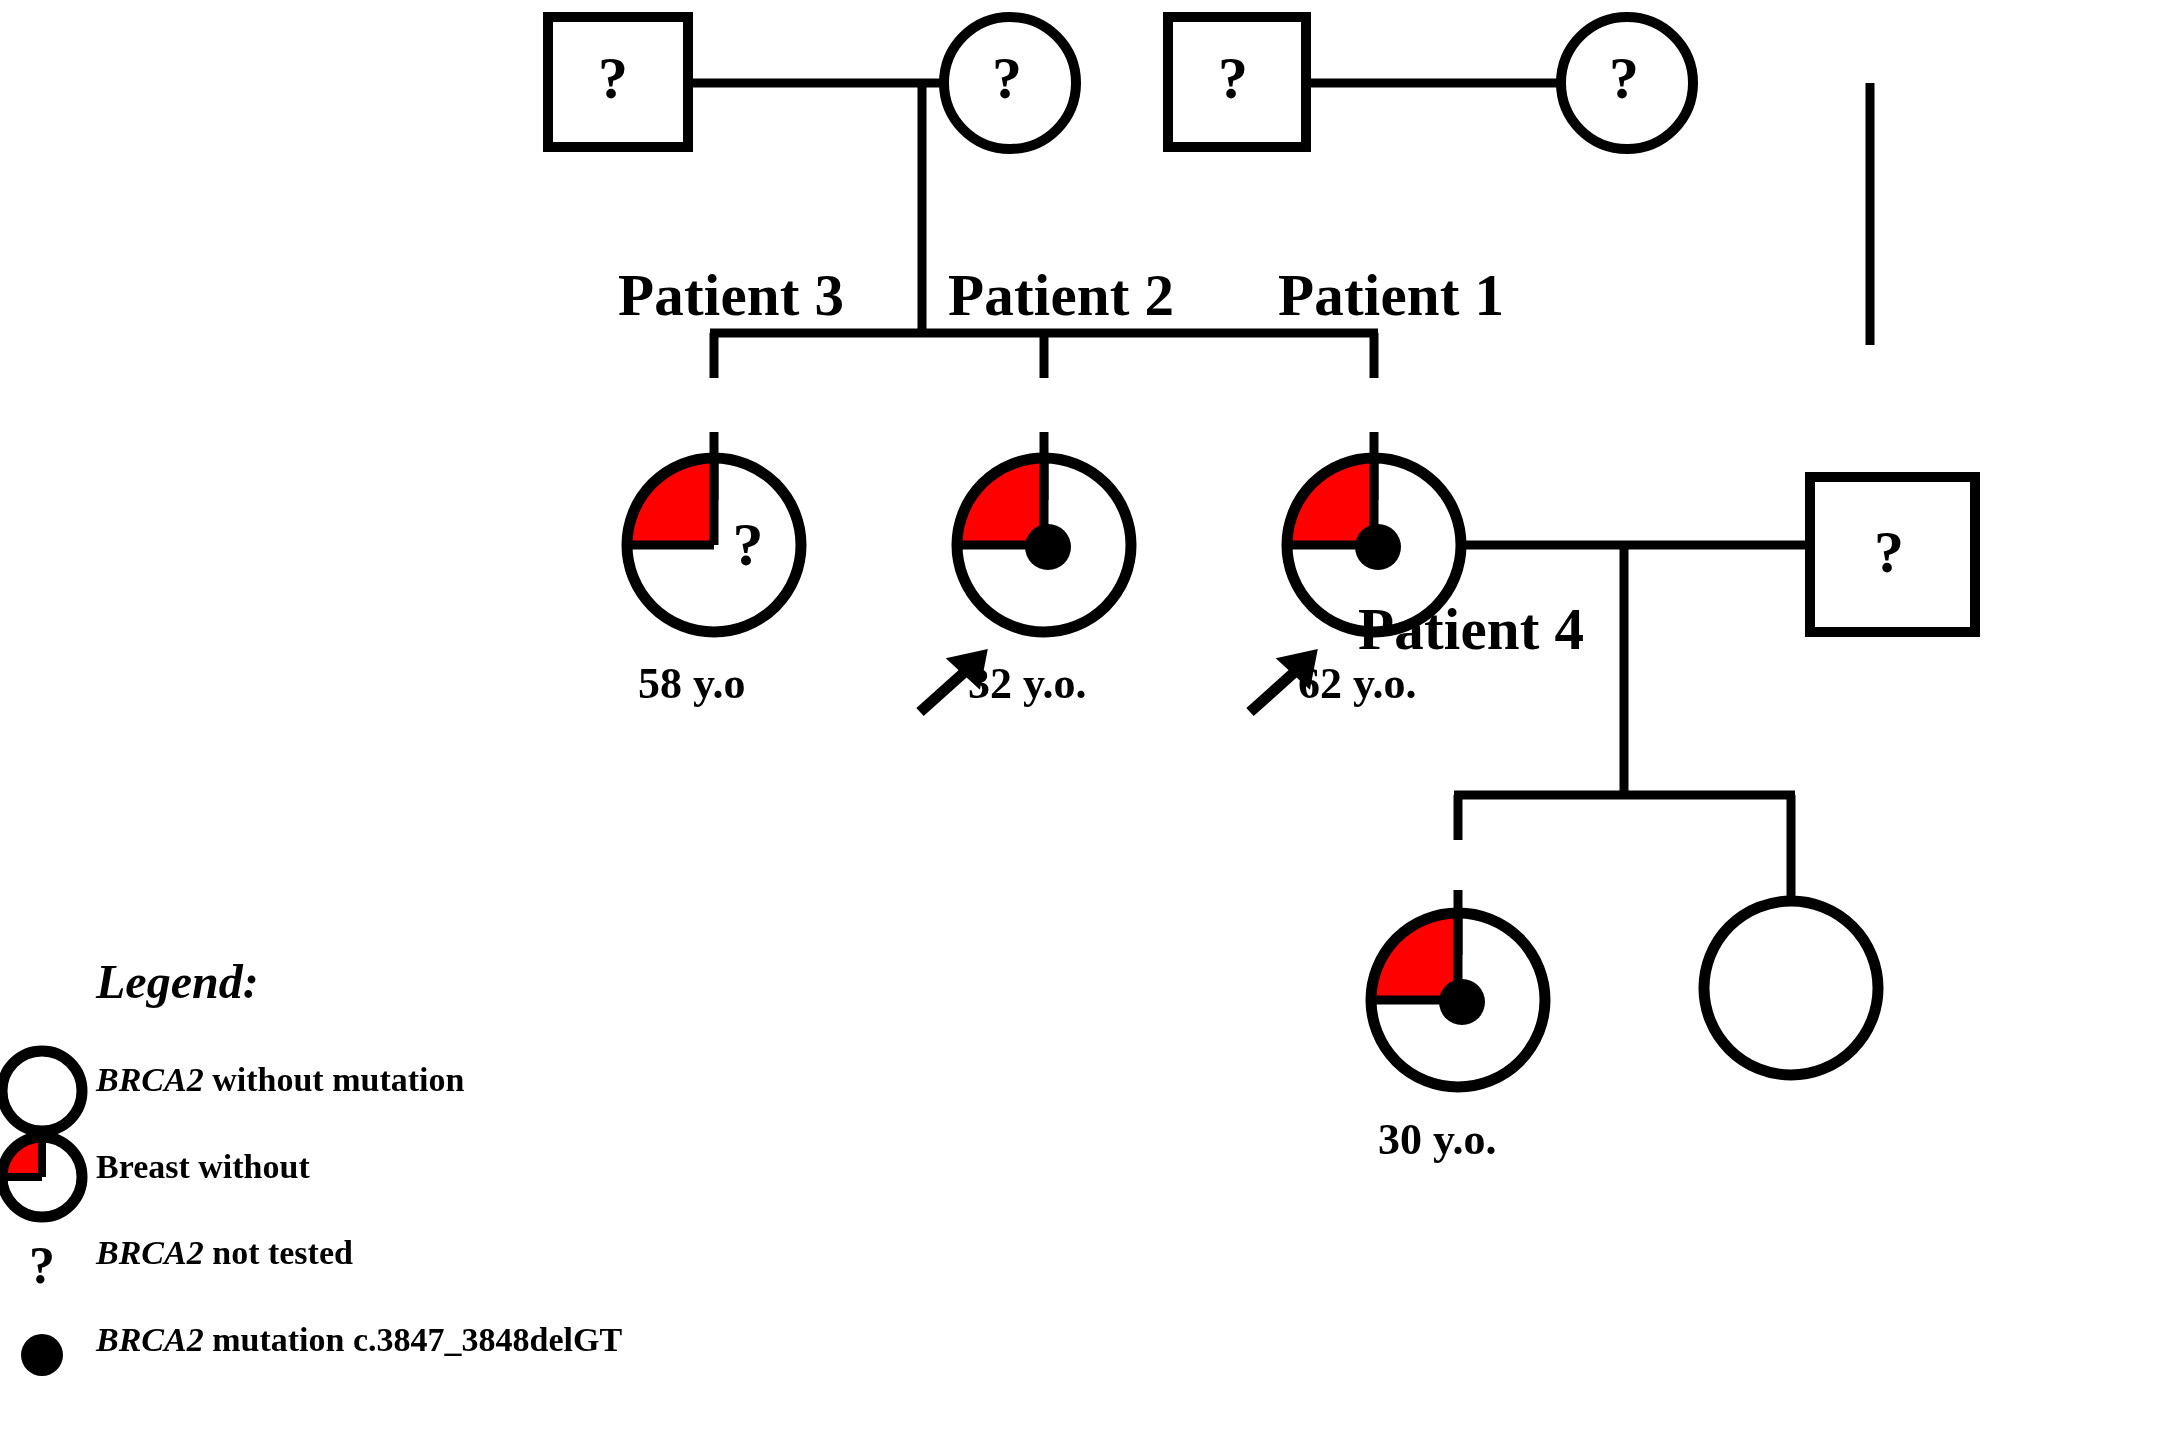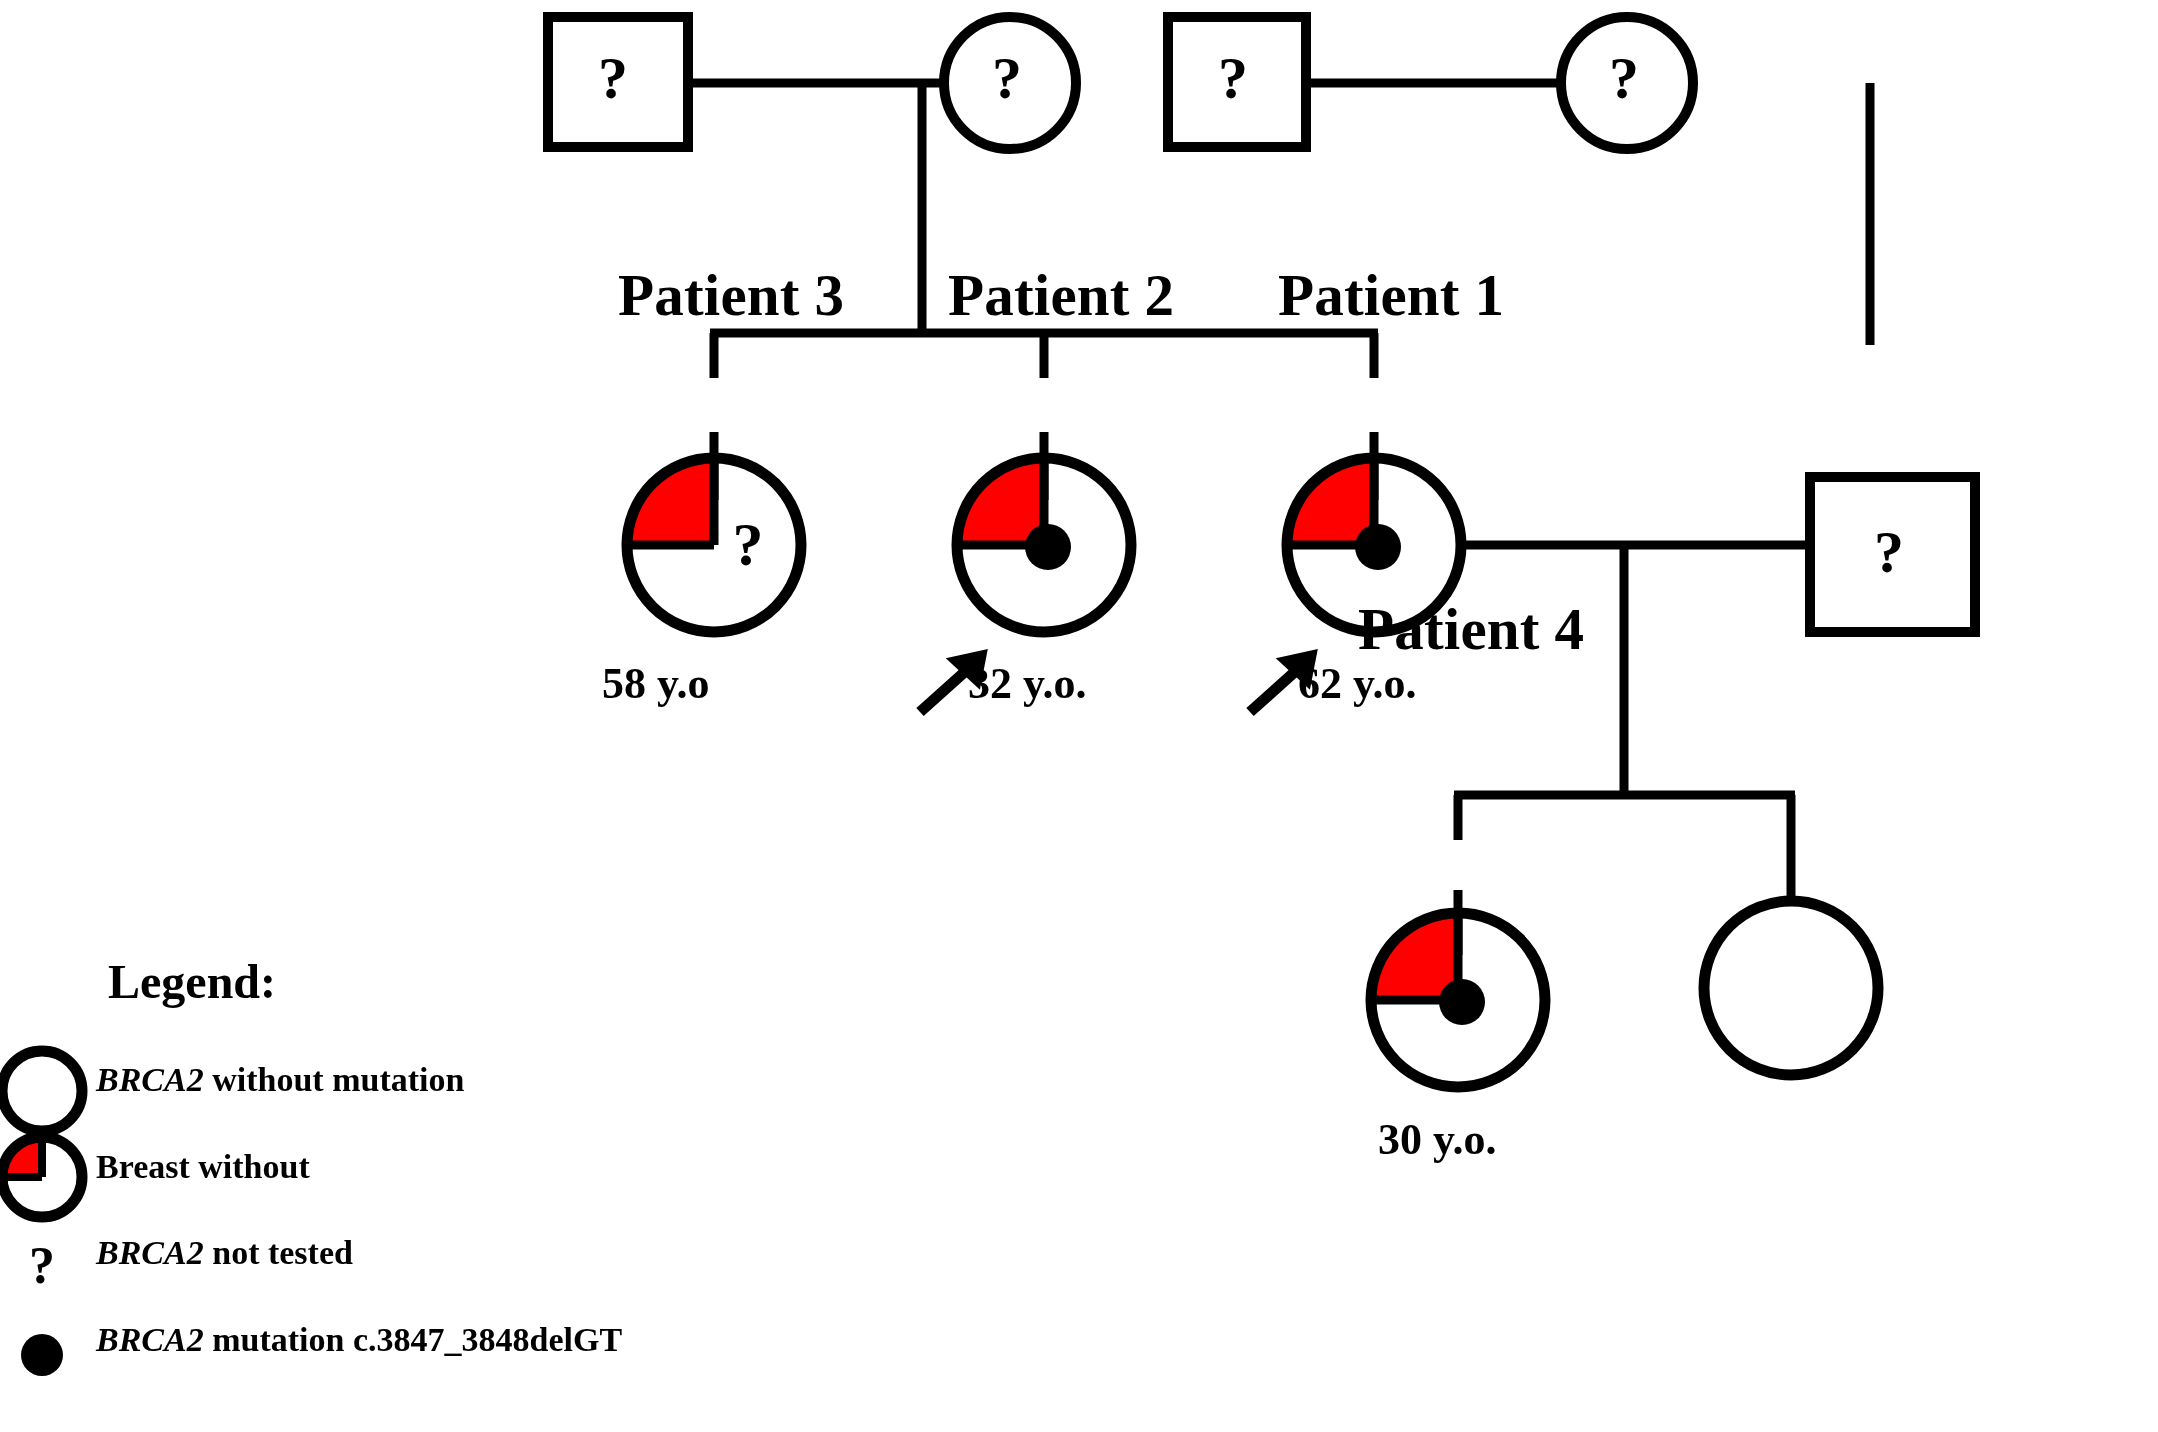--- a/index.html
+++ b/index.html
@@ -144,41 +144,41 @@
 
     <circle cx="42" cy="1355" r="21" fill="#000"></circle>
   </svg>
 
   <div class="lbl person-name" style="left:618px; top:266px;">Patient 3</div>
 
   <div class="lbl person-name" style="left:948px; top:266px;font-family:Liberation Serif, serif;">Patient 2</div>
 
   <div class="lbl person-name" style="left:1278px; top:266px;">Patient 1</div>
 
-  <div class="lbl person-age" style="left:602px; top:662px;">58 y.o</div>
+  <div class="lbl person-age" style="left:638px; top:662px;">58 y.o</div>
 
   <div class="lbl person-age" style="left:968px; top:662px;">32 y.o.</div>
 
   <div class="lbl person-age" style="left:1298px; top:662px;">62 y.o.</div>
 
   <div class="lbl person-name" style="left:1358px; top:600px;">Patient 4</div>
 
   <div class="lbl person-age" style="left:1378px; top:1118px;">30 y.o.</div>
 
   <div class="lbl" style="left:598px; top:48px; font-size:60px;">?</div>
 
   <div class="lbl" style="left:992px; top:48px; font-size:60px;">?</div>
 
   <div class="lbl" style="left:1218px; top:48px; font-size:60px;">?</div>
 
   <div class="lbl" style="left:1609px; top:48px; font-size:60px;">?</div>
 
   <div class="lbl" style="left:1874px; top:522px; font-size:60px;">?</div>
 
-  <div class="lbl legend-title" style="left:108px; top:958px;">Legend:</div>
+  <div class="lbl legend-title" style="left:96px; top:958px;font-style:italic;">Legend:</div>
 
   <div class="lbl legend-text" style="left:96px; top:1063px;">
     <i>BRCA2</i><span> without mutation</span>
   </div>
 
   <div class="lbl legend-text" style="left:96px; top:1150px;">
     <span>Breast without</span>
   </div>
 
   <div class="lbl legend-text" style="left:96px; top:1236px;">

